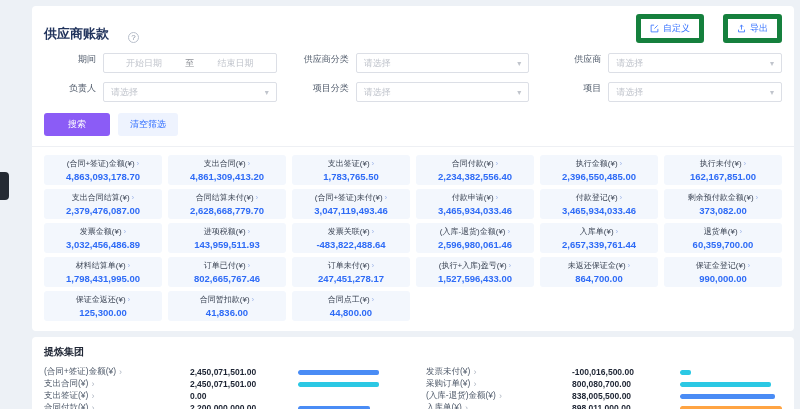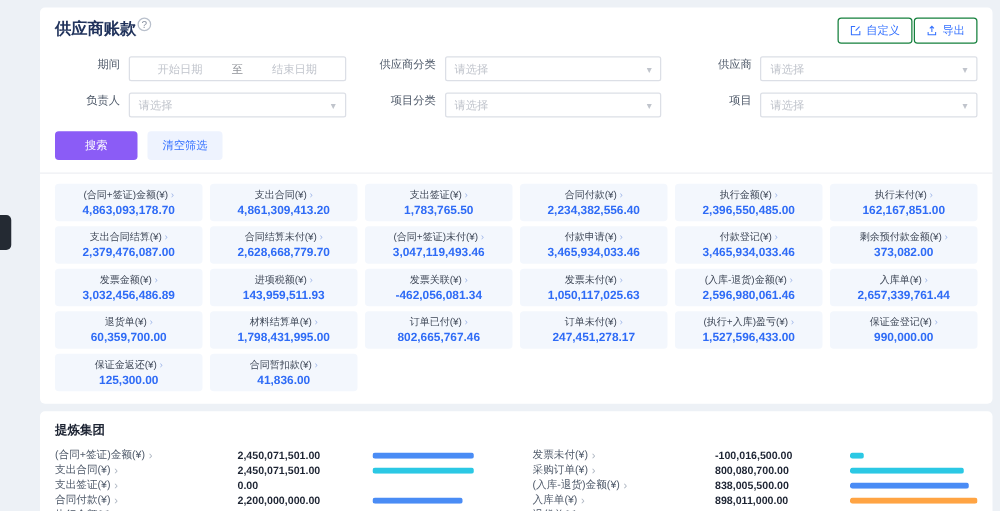--- a/index.html
+++ b/index.html
@@ -14,30 +14,30 @@
 
   .side-handle {
     position:absolute; left:0; top:172px; width:9px; height:28px;
     background:#242a33; border-radius:0 4px 4px 0;
   }
 
   .card { background:#fff; border-radius:4px; }
 
   
   .top-card { padding:8px 12px 0 12px; }
-  .title-row { display:flex; align-items:flex-start; gap:1px; }
+  .title-row { display:flex; align-items:flex-end; gap:19px; }
   .page-title { margin:0; font-size:13px; font-weight:bold; color:#21335c; }
   .help {
     width:11px; height:11px; border:1px solid #b9c0cc; border-radius:50%;
     color:#8a93a3; font-size:8px; line-height:9px; text-align:center; cursor:pointer;
   }
   .spacer { flex:1; }
   .hbtn {
     display:inline-flex; align-items:center; gap:4px;
-    border:1px solid #15803d; background:#fff; color:#3370ff;
+    border:5px solid #15803d; background:#fff; color:#3370ff;
     font-size:9px; border-radius:3px; padding:3px 9px; cursor:pointer;
     font-family:"Liberation Sans", sans-serif;
   }
   .hbtn svg { display:block; }
 
   .filters { margin-top:10px; display:grid; grid-template-columns:1fr 1fr 1fr; gap:9px 20px; }
   .field { display:flex; align-items:flex-start; gap:7px; }
   .flabel { width:52px; flex:none; text-align:right; font-size:9px; color:#4e5969; }
   .fbox {
     flex:1; height:20px; border:1px solid #dcdfe6; border-radius:2px; background:#fff;
@@ -232,25 +232,21 @@
         <div class="pill">
           <div class="pl"><span>发票金额(¥)</span><span class="chev">›</span></div>
           <div class="pv">3,032,456,486.89</div>
         </div>
         <div class="pill">
           <div class="pl"><span>进项税额(¥)</span><span class="chev">›</span></div>
           <div class="pv">143,959,511.93</div>
         </div>
         <div class="pill">
           <div class="pl"><span>发票关联(¥)</span><span class="chev">›</span></div>
-          <div class="pv">-462,056,081.34</div>
-        </div>
-        <div class="pill">
-          <div class="pl"><span>发票未付(¥)</span><span class="chev">›</span></div>
-          <div class="pv">1,050,117,025.63</div>
+          <div class="pv">-483,822,488.64</div>
         </div>
         <div class="pill">
           <div class="pl"><span>(入库-退货)金额(¥)</span><span class="chev">›</span></div>
           <div class="pv">2,596,980,061.46</div>
         </div>
         <div class="pill">
           <div class="pl"><span>入库单(¥)</span><span class="chev">›</span></div>
           <div class="pv">2,657,339,761.44</div>
         </div>
         <div class="pill">
@@ -267,30 +263,38 @@
         </div>
         <div class="pill">
           <div class="pl"><span>订单未付(¥)</span><span class="chev">›</span></div>
           <div class="pv">247,451,278.17</div>
         </div>
         <div class="pill">
           <div class="pl"><span>(执行+入库)盈亏(¥)</span><span class="chev">›</span></div>
           <div class="pv">1,527,596,433.00</div>
         </div>
         <div class="pill">
+          <div class="pl"><span>未返还保证金(¥)</span><span class="chev">›</span></div>
+          <div class="pv">864,700.00</div>
+        </div>
+        <div class="pill">
           <div class="pl"><span>保证金登记(¥)</span><span class="chev">›</span></div>
           <div class="pv">990,000.00</div>
         </div>
         <div class="pill">
           <div class="pl"><span>保证金返还(¥)</span><span class="chev">›</span></div>
           <div class="pv">125,300.00</div>
         </div>
         <div class="pill">
           <div class="pl"><span>合同暂扣款(¥)</span><span class="chev">›</span></div>
           <div class="pv">41,836.00</div>
+        </div>
+        <div class="pill">
+          <div class="pl"><span>合同点工(¥)</span><span class="chev">›</span></div>
+          <div class="pv">44,800.00</div>
         </div>
       </div>
 
   </div>
 
   <div class="card group-card">
     <div class="gtitle">提炼集团</div>
     <div class="gcols">
       <div class="gcol" id="group-col-left">
           <div class="grow">

